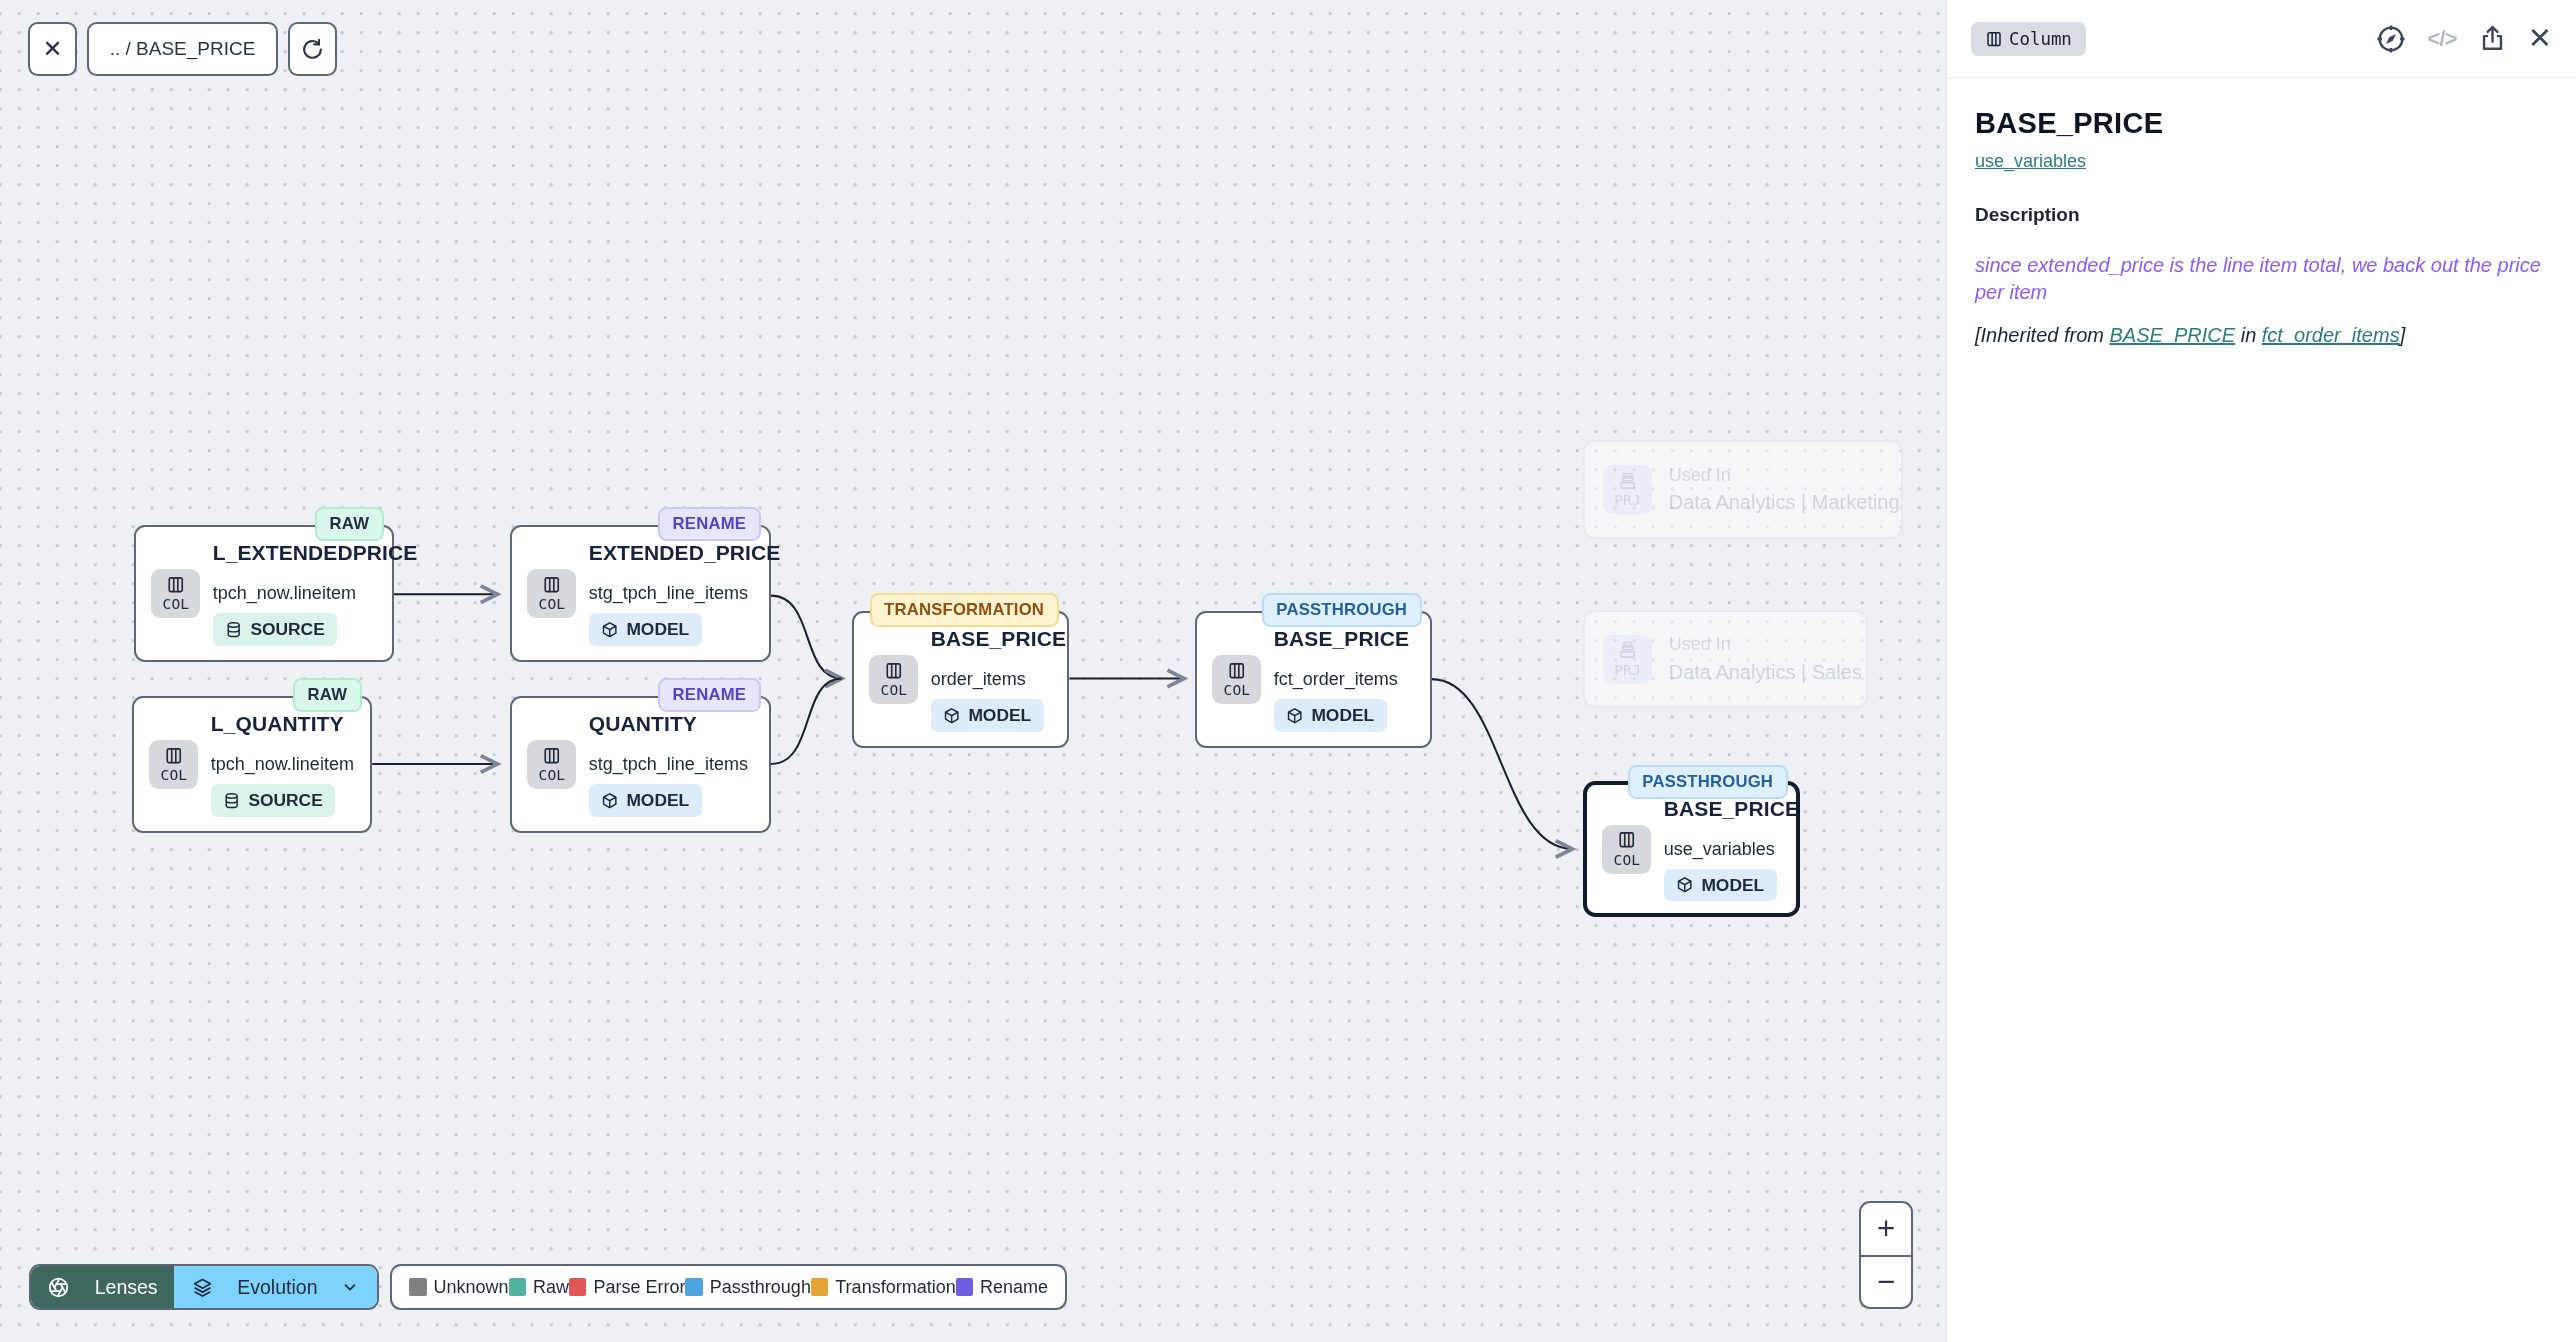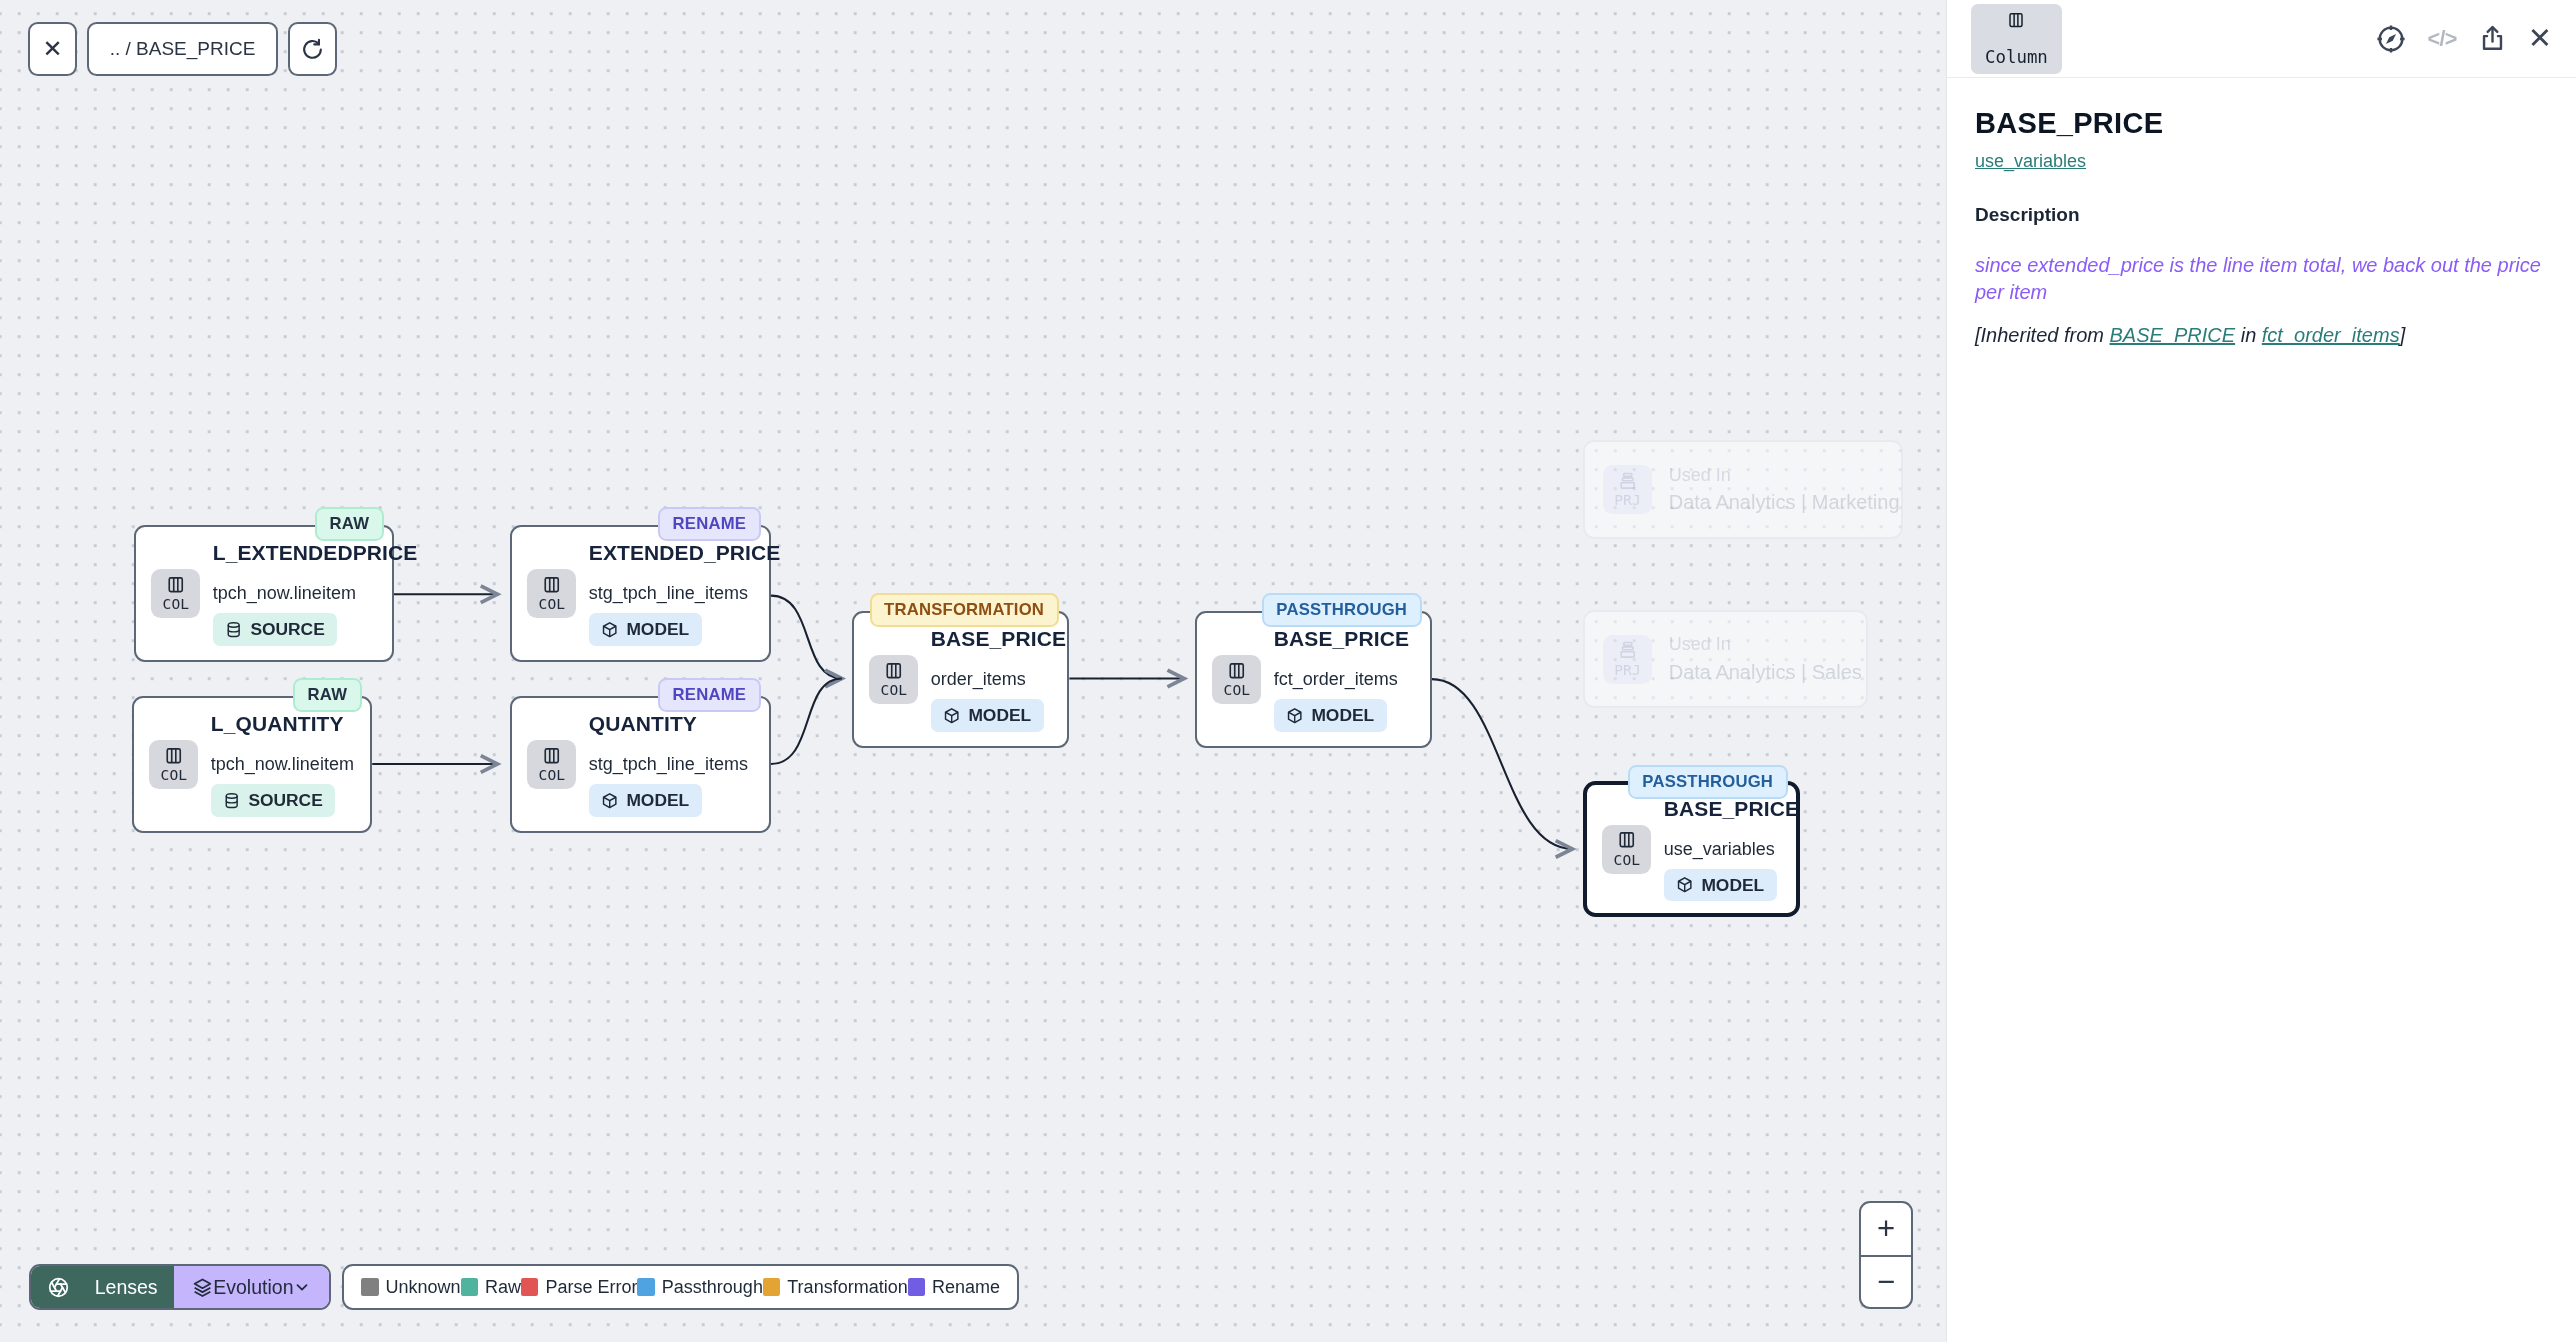--- a/index.html
+++ b/index.html
@@ -52,44 +52,44 @@
     font-family:"DejaVu Sans Mono", monospace; font-size:14.6px; color:#b9bed6; }
   .ghost-label { font-size:18px; color:#c3c8d3; }
   .ghost-name  { margin-top:5.6px; font-size:20px; color:#bac0cc; white-space:nowrap; }
 
   
   .footer-bar { position:absolute; left:29px; bottom:33px; display:flex; gap:11px; align-items:stretch; }
   .lens-group { display:flex; border:2.1px solid #5c6878; border-radius:11px; overflow:hidden;
     height:46px; background:#fff; }
   .lens-seg { display:flex; align-items:center; gap:26px; padding:0 16.7px;
     background:#3e685e; color:#fff; font-size:19.5px; cursor:pointer; }
-  .mode-seg { display:flex; align-items:center; gap:0; padding:0 18px;
-    background:#c4b5fd; color:#222c3c; font-size:19.5px; cursor:pointer; }
+  .mode-seg { display:flex; align-items:center; gap:24px; padding:0 18px;
+    background:#7dd3fc; color:#222c3c; font-size:19.5px; cursor:pointer; }
   .legend-box { display:flex; align-items:center; padding:0 16.7px;
     border:2.1px solid #5c6878; border-radius:11px; background:#fff; height:46px;
     font-size:18px; color:#1f2937; }
   .legend-item { display:flex; align-items:center; gap:7px; white-space:nowrap; }
   .legend-swatch { width:17.4px; height:17.4px; border-radius:2.1px; background:#888; }
 
   
   .zoomctl { position:absolute; left:1859px; top:1201px; width:54px;
     border:2.1px solid #5c6878; border-radius:11px; background:#fff;
     display:flex; flex-direction:column; overflow:hidden; }
   .zoom-btn { height:52px; display:flex; align-items:center; justify-content:center;
     font-size:31px; color:#2a3443; cursor:pointer; }
   .zoom-btn + .zoom-btn { border-top:2.1px solid #5c6878; }
 
   
   .panel { position:absolute; left:1946px; top:0; width:630px; height:1343px;
     background:#fff; border-left:0.7px solid #e3e6ea; }
   .panel-header { height:78px; display:flex; align-items:center; padding:0 24px;
     border-bottom:1.4px solid #e9ebef; }
-  .type-chip { display:inline-flex; align-items:center; gap:18px; background:#d9dce2;
+  .type-chip { display:inline-flex; align-items:center; gap:6px; background:#d9dce2;
     border-radius:7px; padding:7px 14px; font-family:"DejaVu Sans Mono", monospace;
-    font-size:17.4px; color:#16202e;flex-direction:column; }
+    font-size:17.4px; color:#16202e; }
   .header-icons { margin-left:auto; display:flex; align-items:center; gap:21px; color:#3c4657; }
   .header-icons > * { cursor:pointer; display:flex; align-items:center; }
   .code-glyph { color:#b2b8c2; font-size:21.6px; letter-spacing:-0.7px; font-weight:600; }
   .panel-close { font-size:29px; color:#3c4657; line-height:1; }
 
   .panel-body { padding:0 28px; }
   .panel-title { margin-top:29px; font-size:29px; font-weight:700; color:#0c1524; letter-spacing:0.3px; }
   .panel-link { display:inline-block; margin-top:11px; font-size:18px; color:#2a7d78;
     text-decoration:underline; cursor:pointer; }
   .tabs { margin-top:47px; border-bottom:1.4px solid #e9ebef; }

